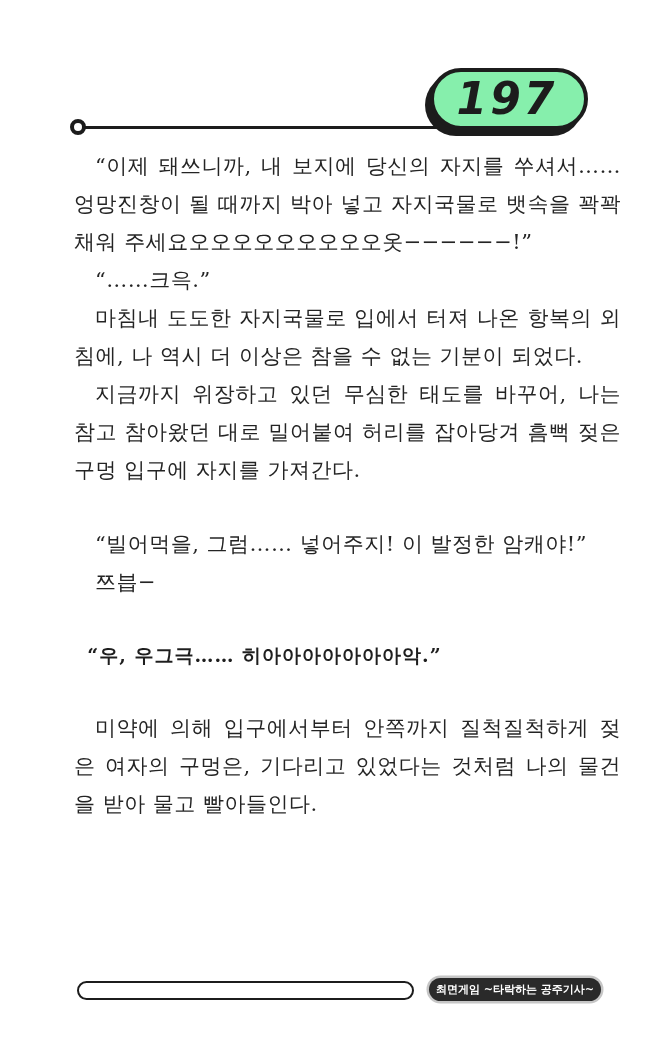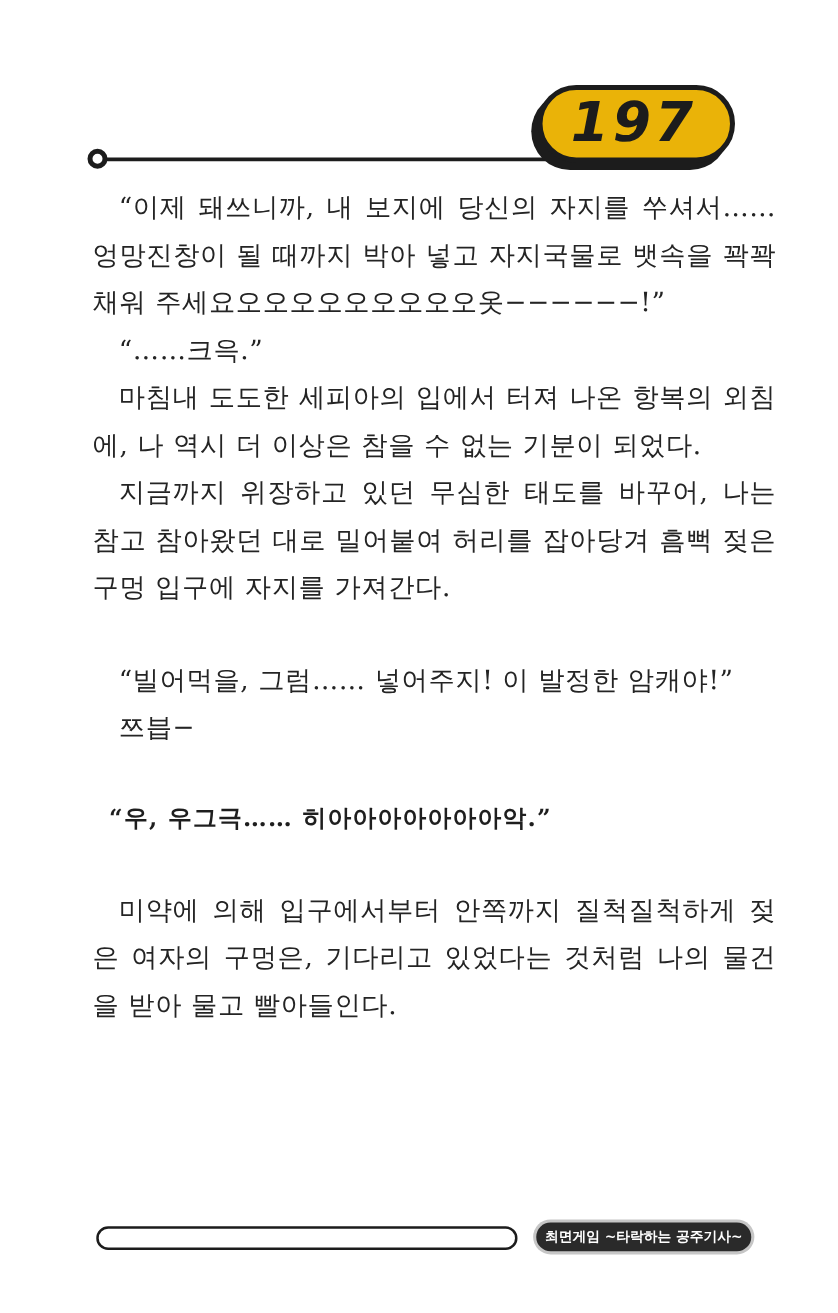--- a/index.html
+++ b/index.html
@@ -10,21 +10,21 @@
     overflow: hidden;
     font-family: "DejaVu Serif", "Liberation Serif", serif;
     color: #242424;
   }
 
   
   .page-capsule {
     position: absolute;
     left: 430px; top: 68px;
     width: 150px; height: 54px;
-    background: #eab308;
+    background: #86efac;
     border: 4px solid #1c1c1c;
     border-radius: 31px;
     box-shadow: -5px 6px 0 #1c1c1c;
     display: flex; align-items: center; justify-content: center;
     z-index: 3;
   }
   .page-number {
     font-family: "DejaVu Sans", "Liberation Sans", sans-serif;
     font-weight: bold;
     font-style: italic;
@@ -110,21 +110,21 @@
 
 <div class="header-circle"></div>
 <div class="header-rule"></div>
 <div class="page-capsule">
   <span class="page-number">197</span>
 </div>
 
 <div class="text-block">
   <p class="para">“이제 돼쓰니까, 내 보지에 당신의 자지를 쑤셔서…… 엉망진창이 될 때까지 박아 넣고 자지국물로 뱃속을 꽉꽉 채워 주세요오오오오오오오오오옷−−−−−−!”</p>
   <p class="para">“……크윽.”</p>
-  <p class="para">마침내 도도한 세피아의 입에서 터져 나온 항복의 외침에, 나 역시 더 이상은 참을 수 없는 기분이 되었다.</p>
+  <p class="para">마침내 도도한 자지국물로 입에서 터져 나온 항복의 외침에, 나 역시 더 이상은 참을 수 없는 기분이 되었다.</p>
   <p class="para">지금까지 위장하고 있던 무심한 태도를 바꾸어, 나는 참고 참아왔던 대로 밀어붙여 허리를 잡아당겨 흠뻑 젖은 구멍 입구에 자지를 가져간다.</p>
   <p class="para gap-above">“빌어먹을, 그럼…… 넣어주지! 이 발정한 암캐야!”</p>
   <p class="para">쯔븝−</p>
   <p class="para shout">“우, 우그극…… 히아아아아아아아악.”</p>
   <p class="para">미약에 의해 입구에서부터 안쪽까지 질척질척하게 젖은 여자의 구멍은, 기다리고 있었다는 것처럼 나의 물건을 받아 물고 빨아들인다.</p>
 </div>
 
 <div class="footer-bar"></div>
 <div class="footer-badge">
   <span class="footer-badge-label">최면게임 ~타락하는 공주기사~</span>

